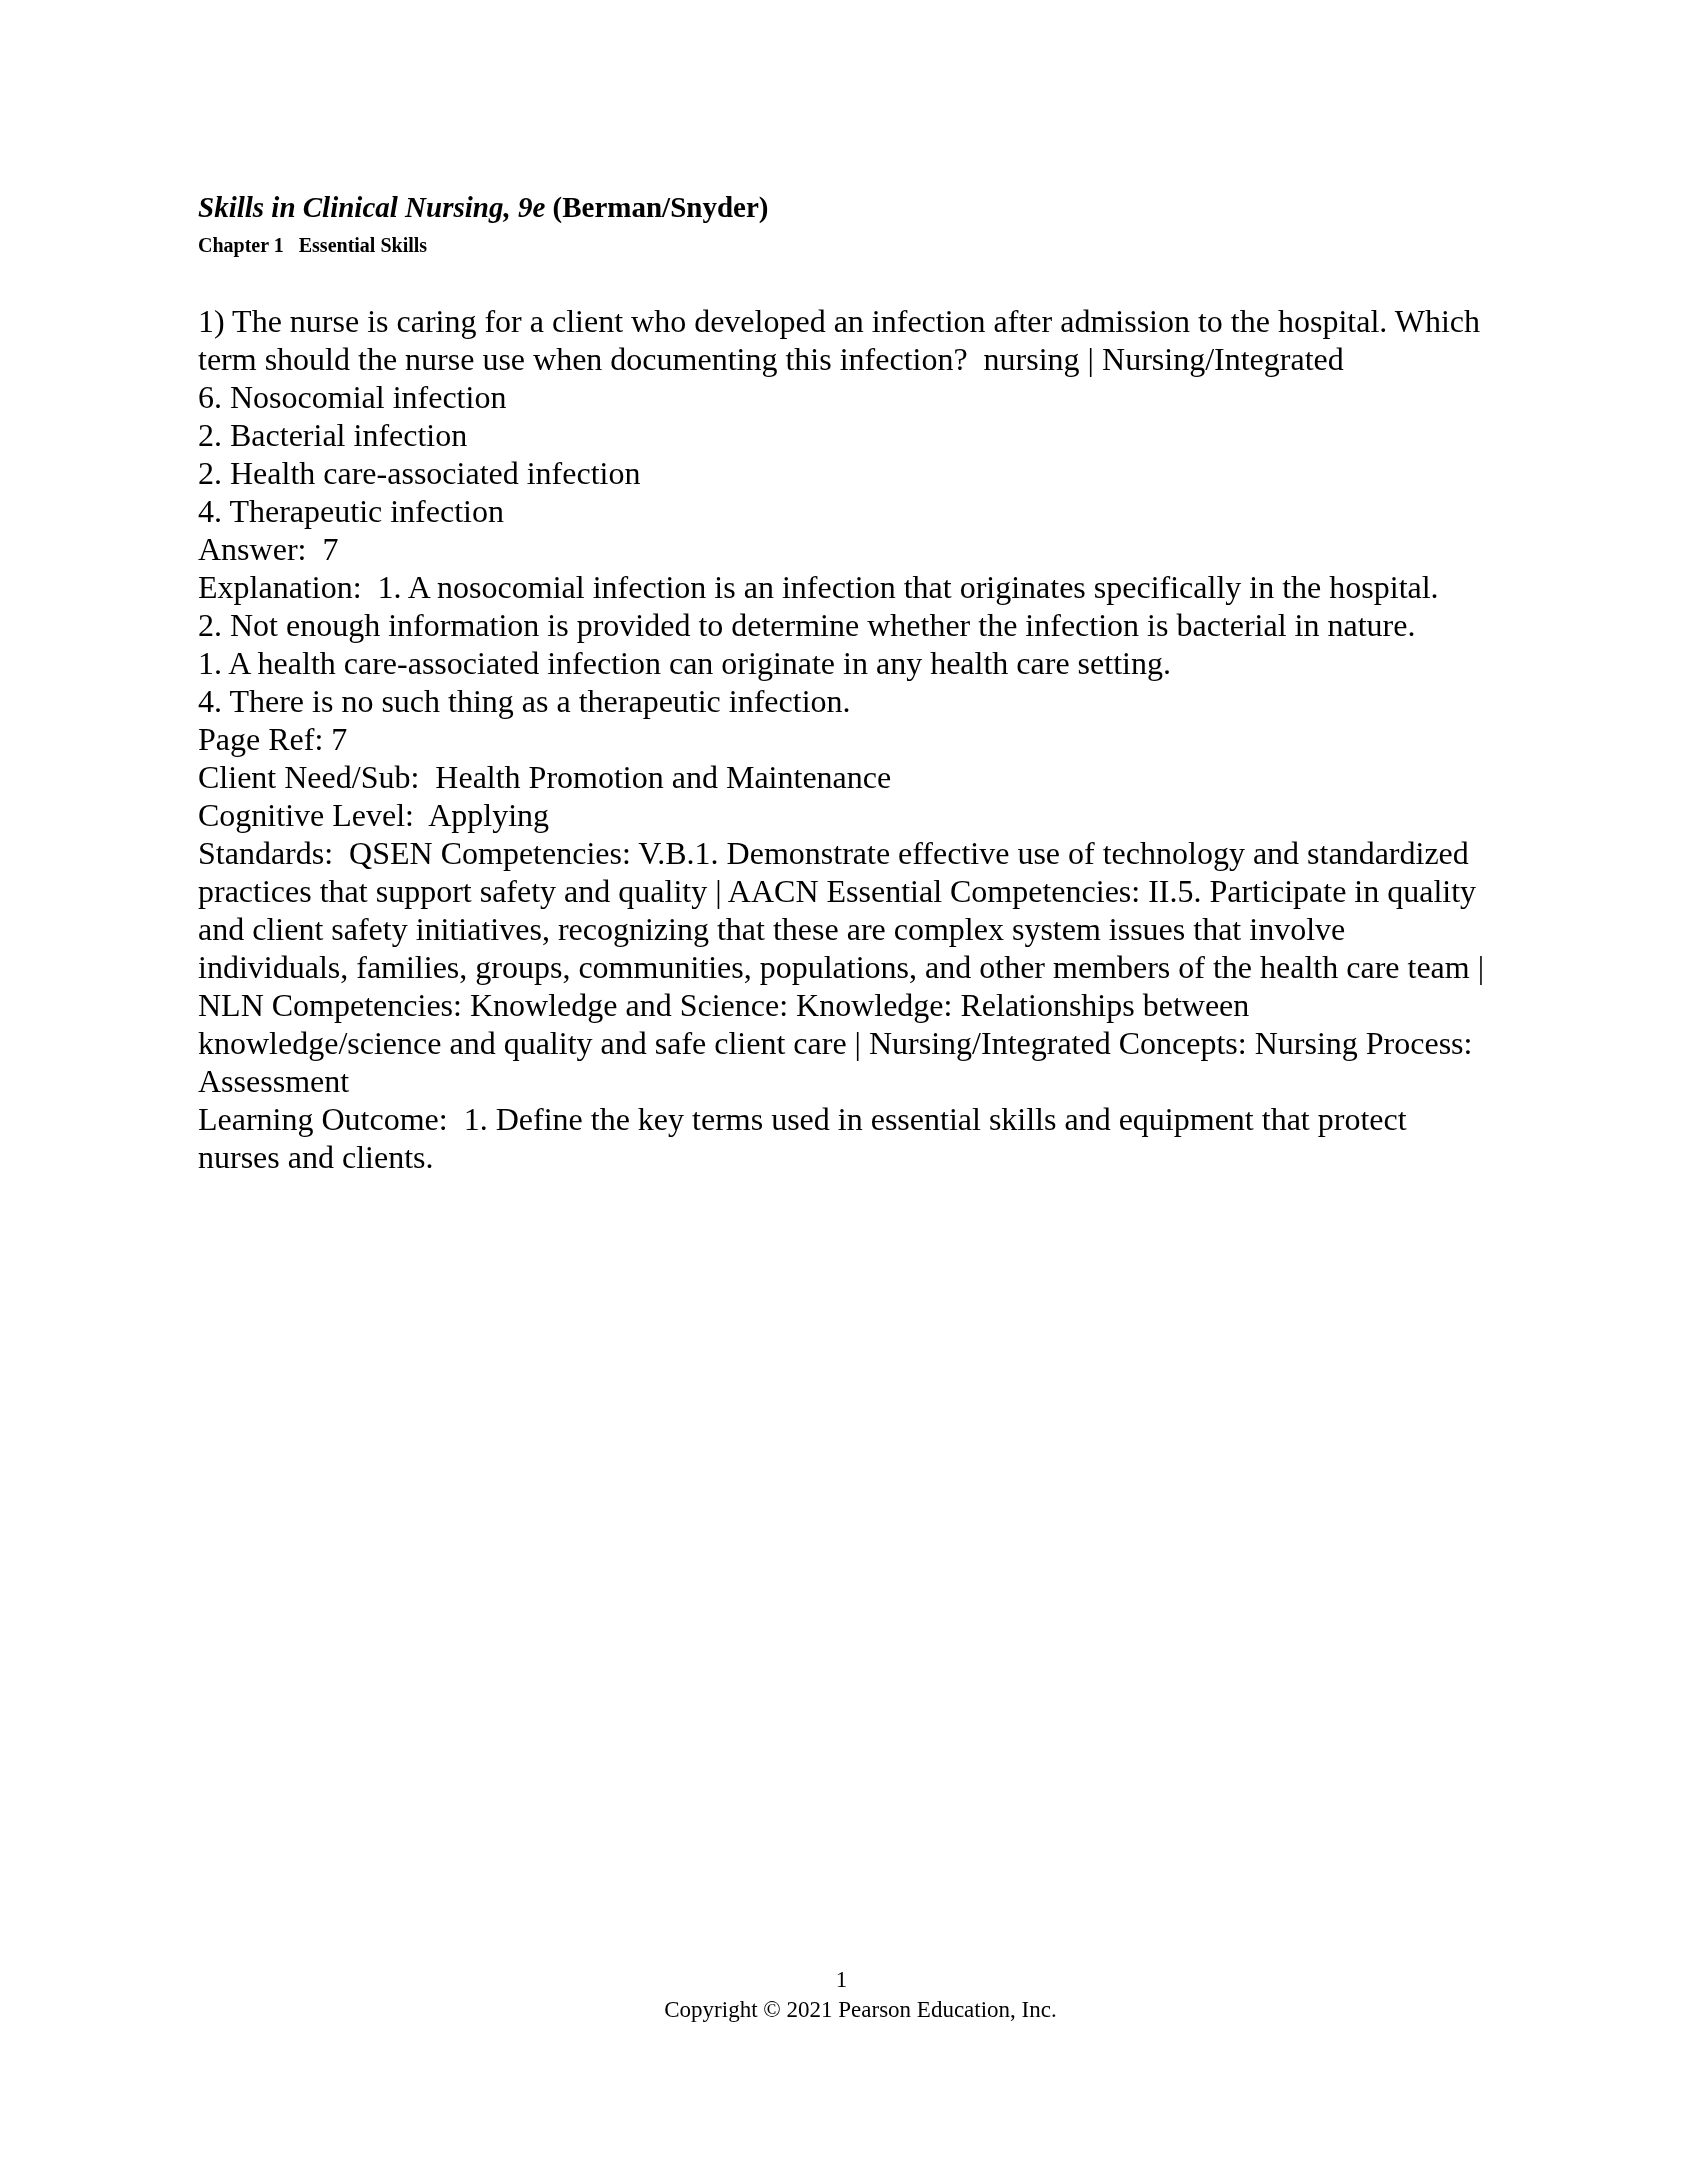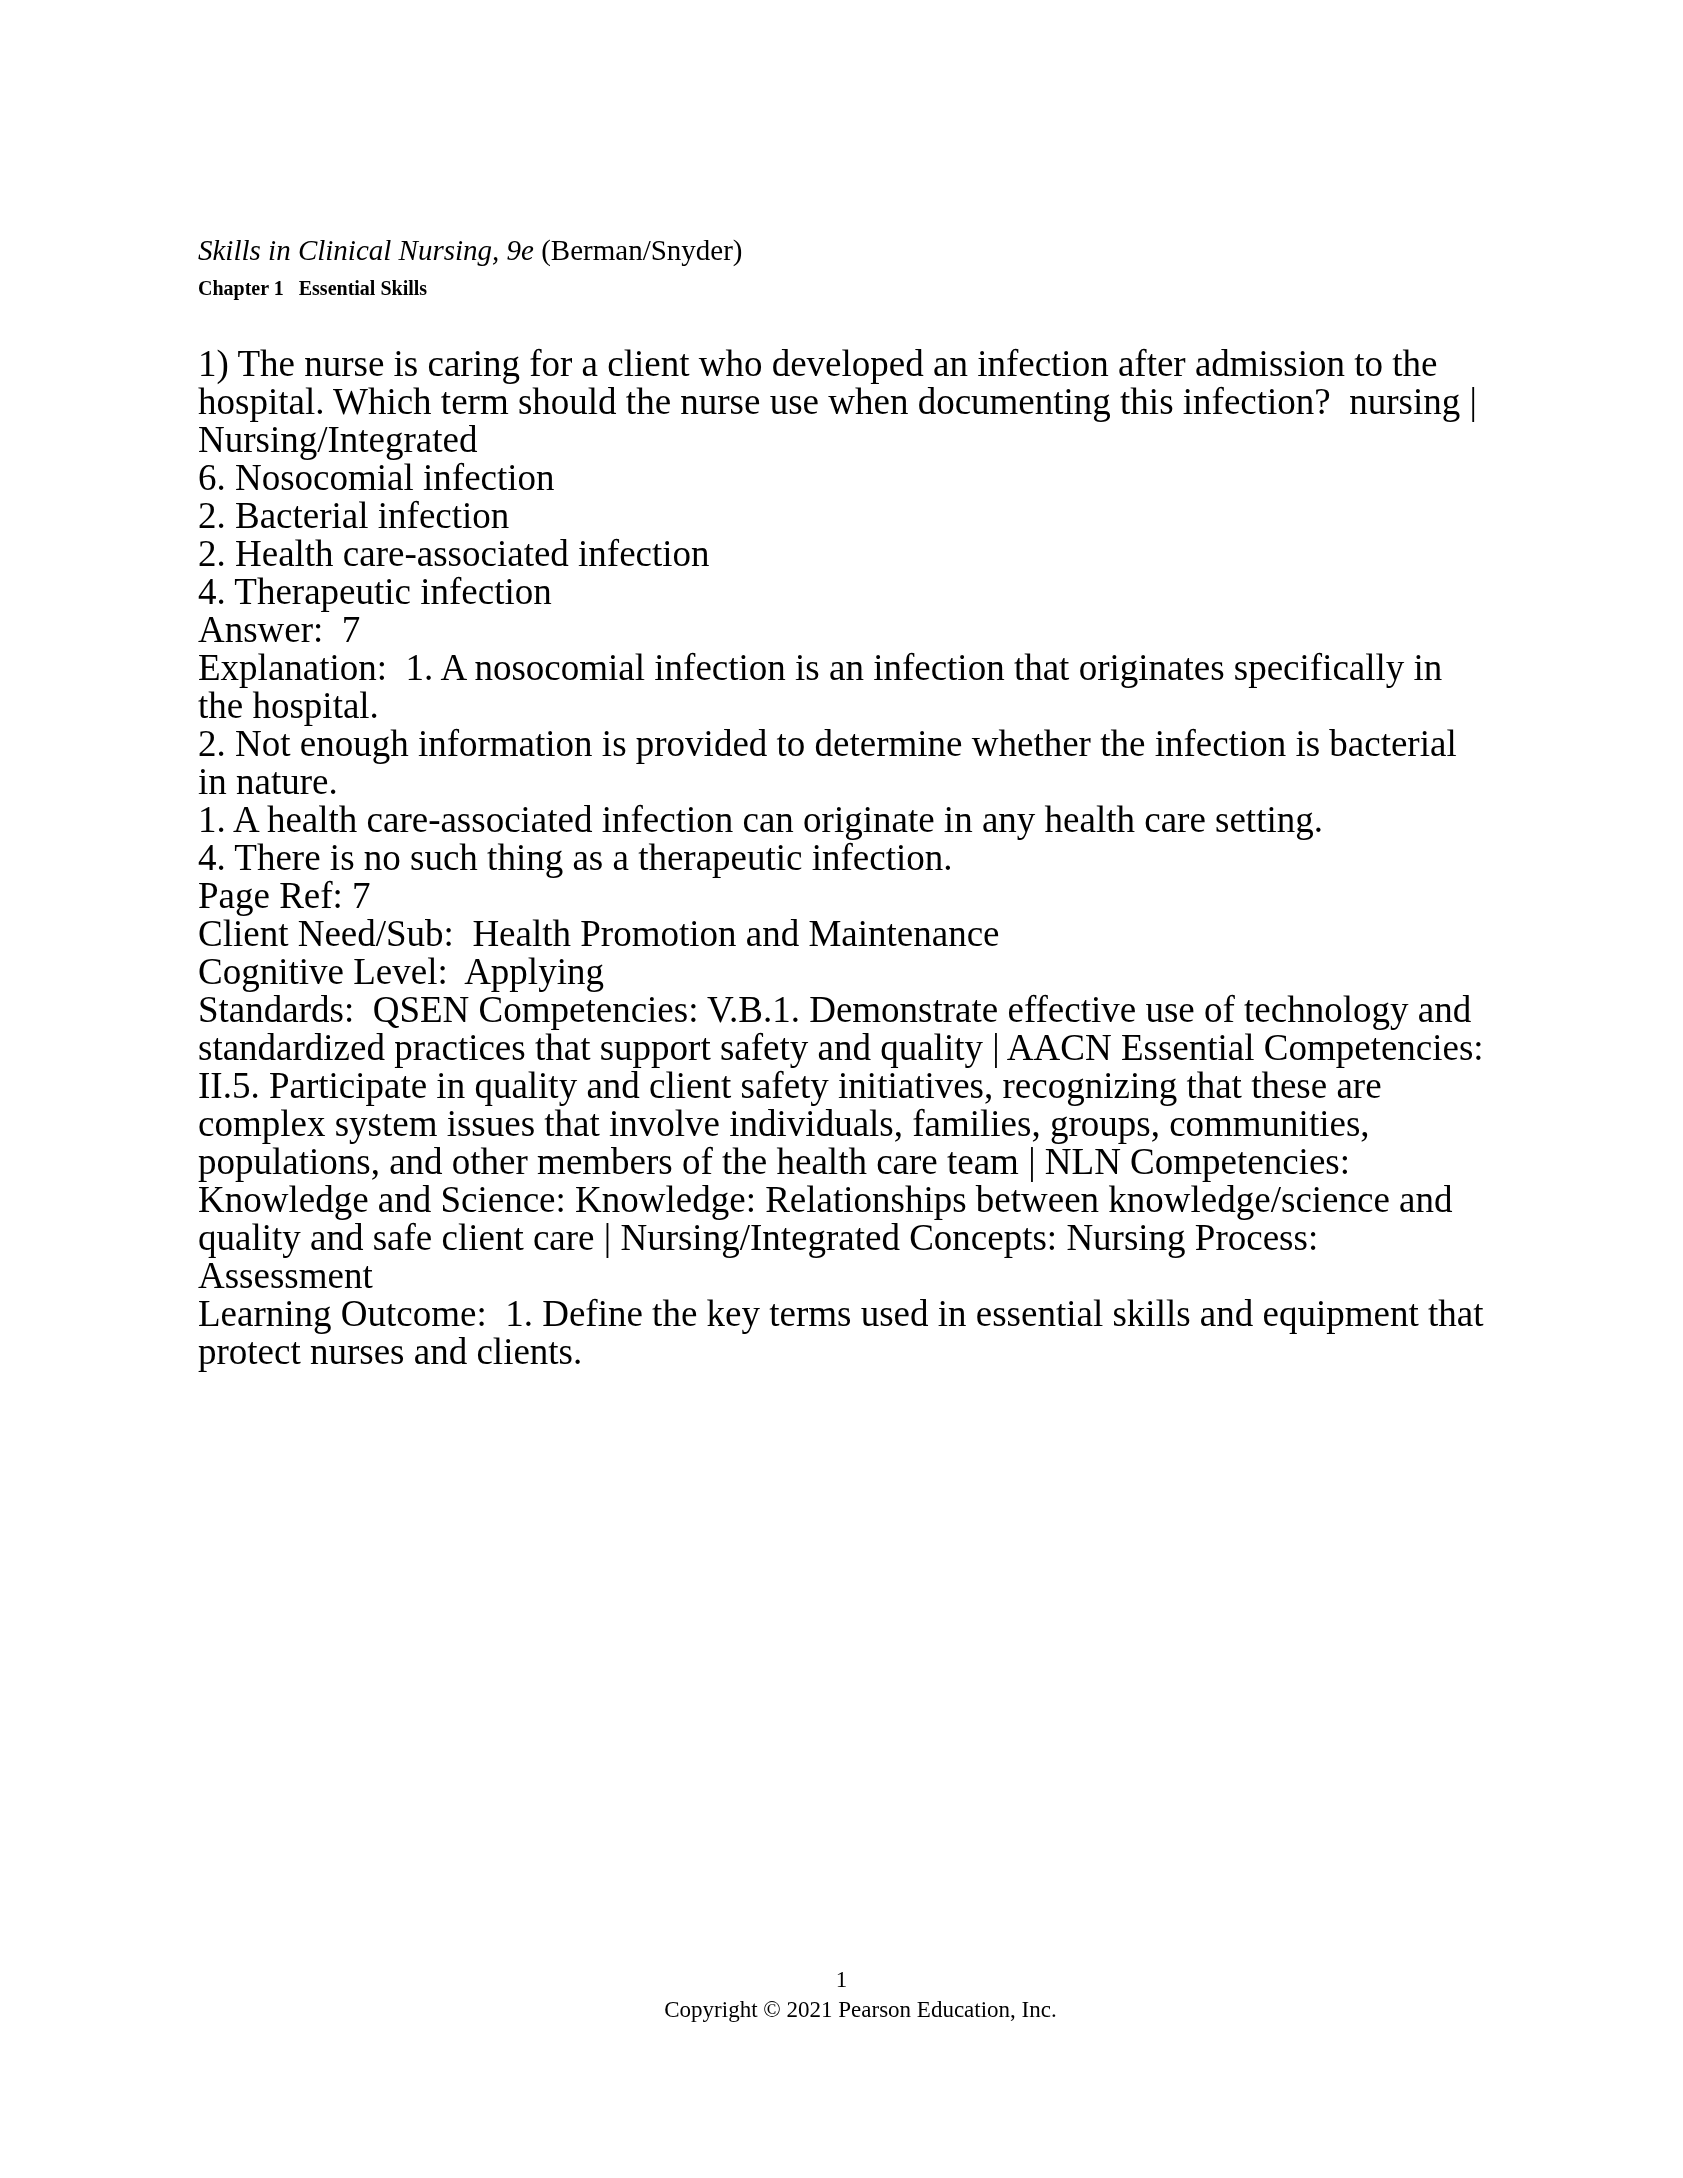--- a/index.html
+++ b/index.html
@@ -25,41 +25,40 @@
   }
   .content {
     position: absolute;
     left: 198px;
     top: 188px;
     width: 1287px;
   }
   .title-line {
     font-size: 29px;
     line-height: 38px;
-    font-weight: normal;
+    font-weight: bold;
     white-space: pre-wrap;
-    margin-top: 43px;
   }
   .title-line .ital {
     font-style: italic;
   }
   .chapter-line {
     font-size: 20px;
     line-height: 38px;
     font-weight: bold;
     white-space: pre-wrap;
   }
   .gap {
     height: 38px;
   }
   .body-block {
     margin-top: 0;
   }
   .para {
-    font-size: 37px;
+    font-size: 32px;
     line-height: 38px;
     white-space: pre-wrap;
     text-align: left;
   }
   .footer {
     position: absolute;
     left: 0;
     top: 1965px;
     width: 1683px;
     text-align: center;

